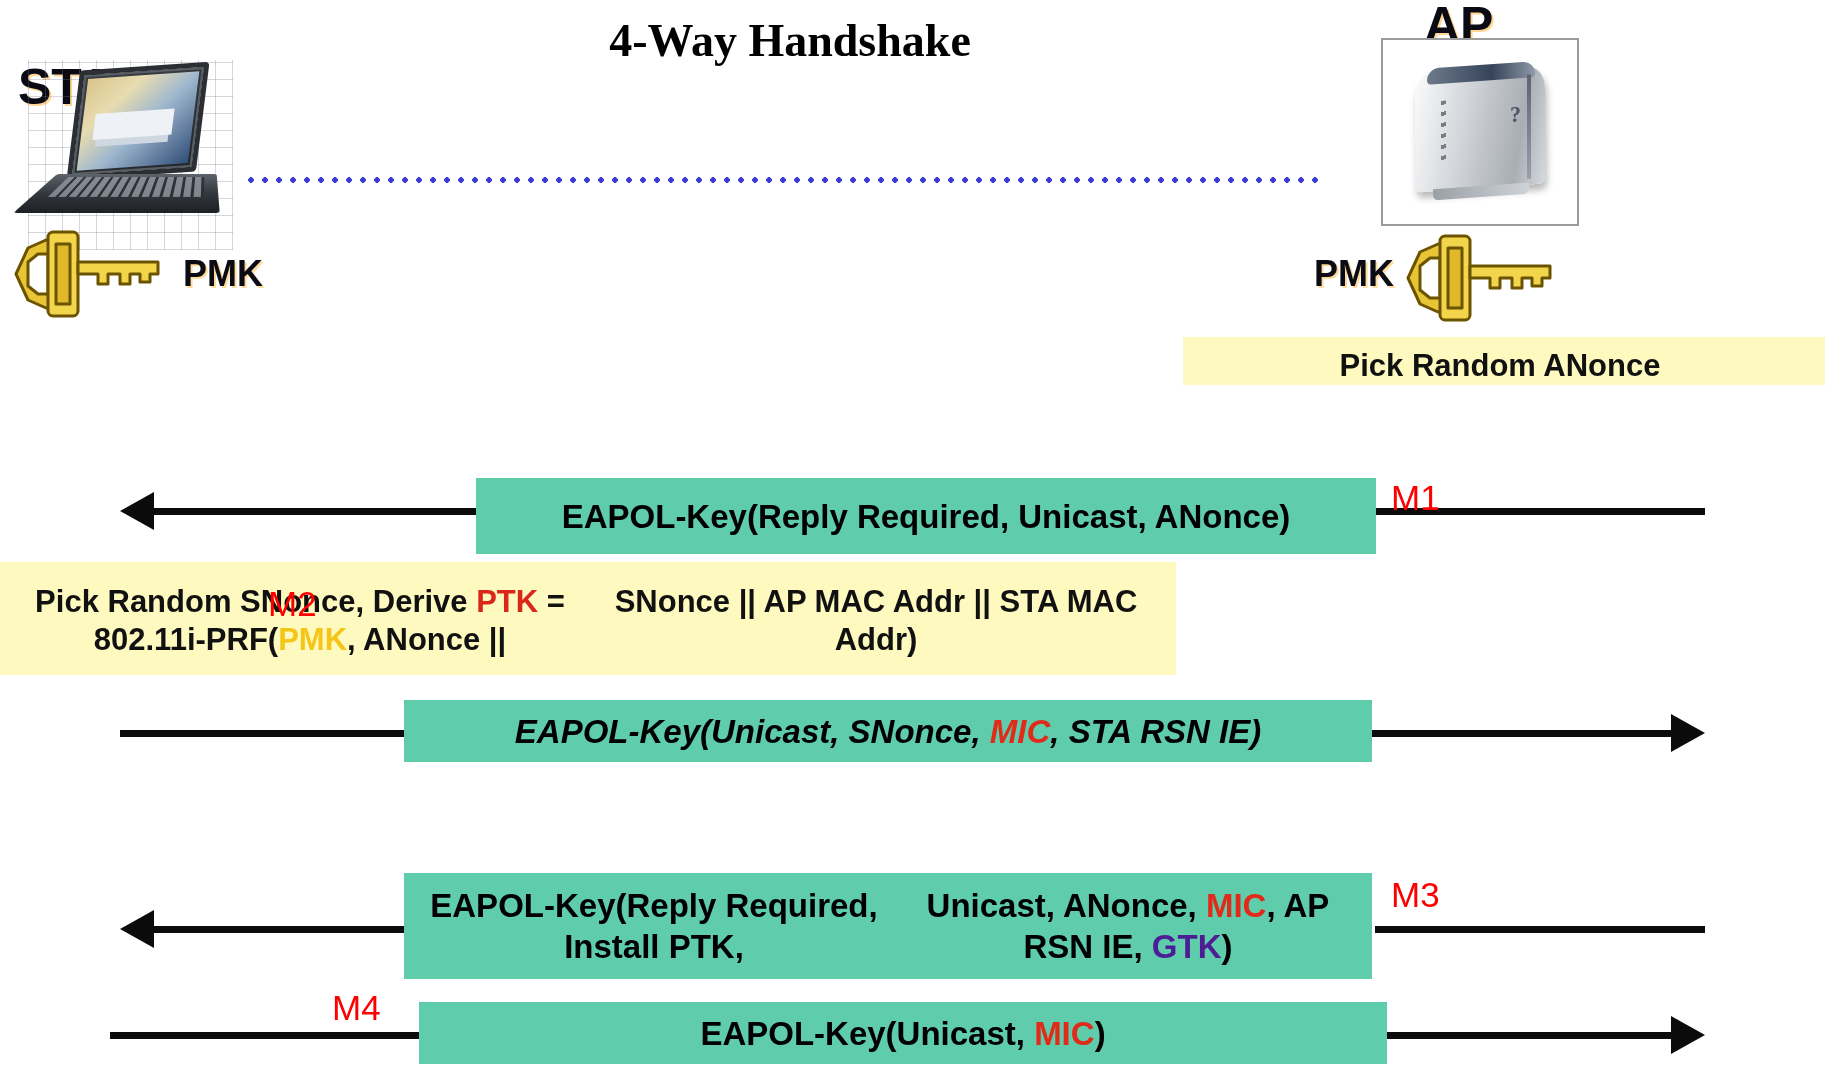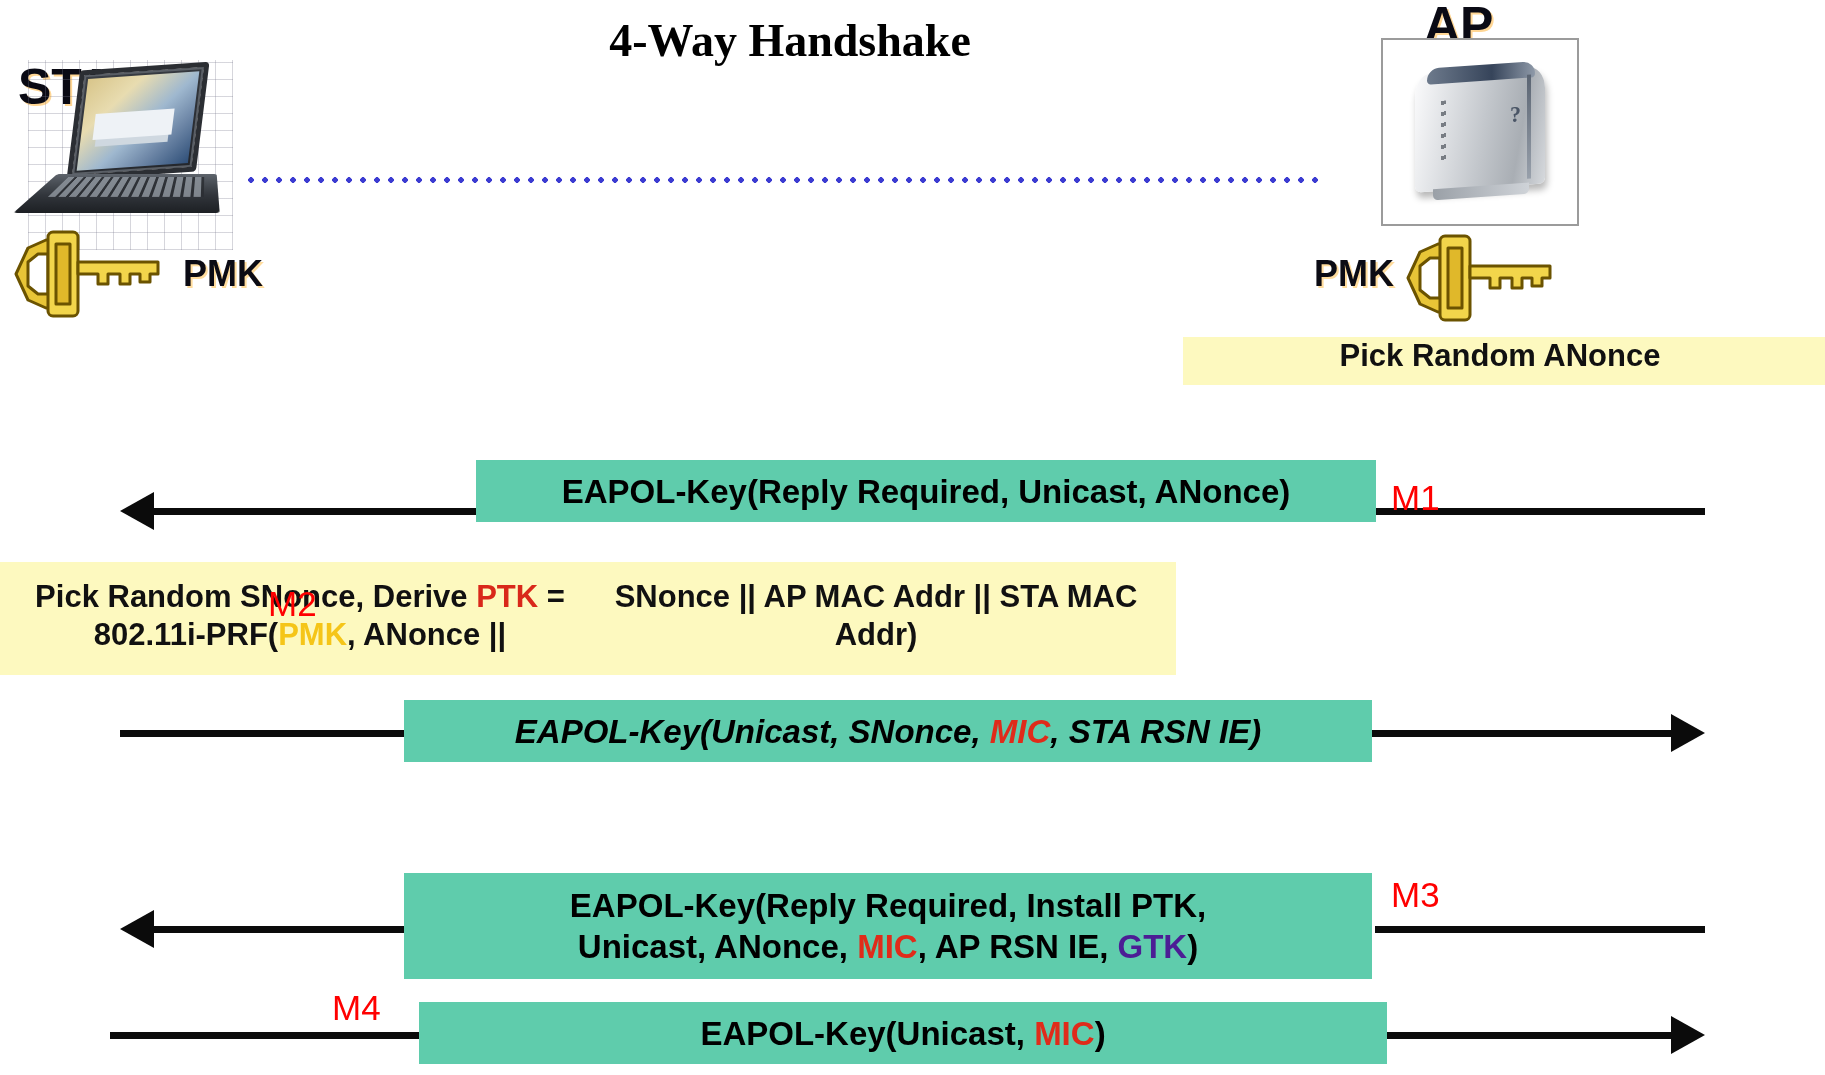--- a/index.html
+++ b/index.html
@@ -186,21 +186,21 @@
   .note {
     position: absolute;
     background: #fdf9bf;
     color: #111111;
     font-family: "Liberation Sans", sans-serif;
     font-weight: bold;
     font-size: 31px;
     line-height: 38px;
     box-sizing: border-box;
     display: flex;
-    align-items: flex-start;
+    align-items: flex-end;
   }
   #note-anonce {
     left: 1183px; top: 337px; width: 642px; height: 48px;
     justify-content: center;
     padding-right: 8px;
   }
   #note-ptk-derive {
     left: 0px; top: 562px; width: 1176px; height: 113px;
     flex-direction: row;
     justify-content: center;
@@ -318,21 +318,21 @@
   <div id="wireless-link"></div>
 
   <div class="note" id="note-anonce">
     <span>Pick Random ANonce</span>
   </div>
 
   <div class="msg-row">
     <div class="arrow-line" style="left:154px; top:508px; width:330px;"></div>
     <div class="arrowhead left" style="left:120px; top:492px;"></div>
     <div class="arrow-line" style="left:1375px; top:508px; width:330px;"></div>
-    <div class="msg-box" style="left:476px; top:460px; width:900px; height:62px;">
+    <div class="msg-box" style="left:476px; top:478px; width:900px; height:76px;">
       <span>
         <span>EAPOL-Key(Reply Required, Unicast, ANonce)</span>
       </span>
     </div>
     <div class="msg-label" style="left:1391px; top:478px;">M1</div>
   </div>
 
   <div class="note" id="note-ptk-derive">
     <div class="line line1"><span>Pick Random SNonce, Derive </span><span class="t-ptk">PTK</span><span> = 802.11i-PRF(</span><span class="t-pmk">PMK</span><span>, ANonce ||</span></div>
     <div class="line line2">SNonce || AP MAC Addr || STA MAC Addr)</div>
@@ -346,21 +346,21 @@
       <span><span>EAPOL-Key(Unicast, SNonce, </span><span class="t-red">MIC</span><span>, STA RSN IE)</span></span>
     </div>
     <div class="msg-label" style="left:268px; top:584px;">M2</div>
   </div>
 
 
   <div class="msg-row">
     <div class="arrow-line" style="left:154px; top:926px; width:330px;"></div>
     <div class="arrowhead left" style="left:120px; top:910px;"></div>
     <div class="arrow-line" style="left:1375px; top:926px; width:330px;"></div>
-    <div class="msg-box" style="left:404px; top:873px; width:968px; height:106px; flex-direction:column;">
+    <div class="msg-box" style="left:404px; top:873px; width:968px; height:106px; flex-direction:row;">
       <div>EAPOL-Key(Reply Required, Install PTK,</div>
       <div><span>Unicast, ANonce, </span><span class="t-red">MIC</span><span>, AP RSN IE, </span><span class="t-gtk">GTK</span><span>)</span></div>
     </div>
     <div class="msg-label" style="left:1391px; top:875px;">M3</div>
   </div>
 
   <div class="msg-row">
     <div class="arrow-line" style="left:110px; top:1032px; width:375px;"></div>
     <div class="arrow-line" style="left:1371px; top:1032px; width:300px;"></div>
     <div class="arrowhead right" style="left:1671px; top:1016px;"></div>

